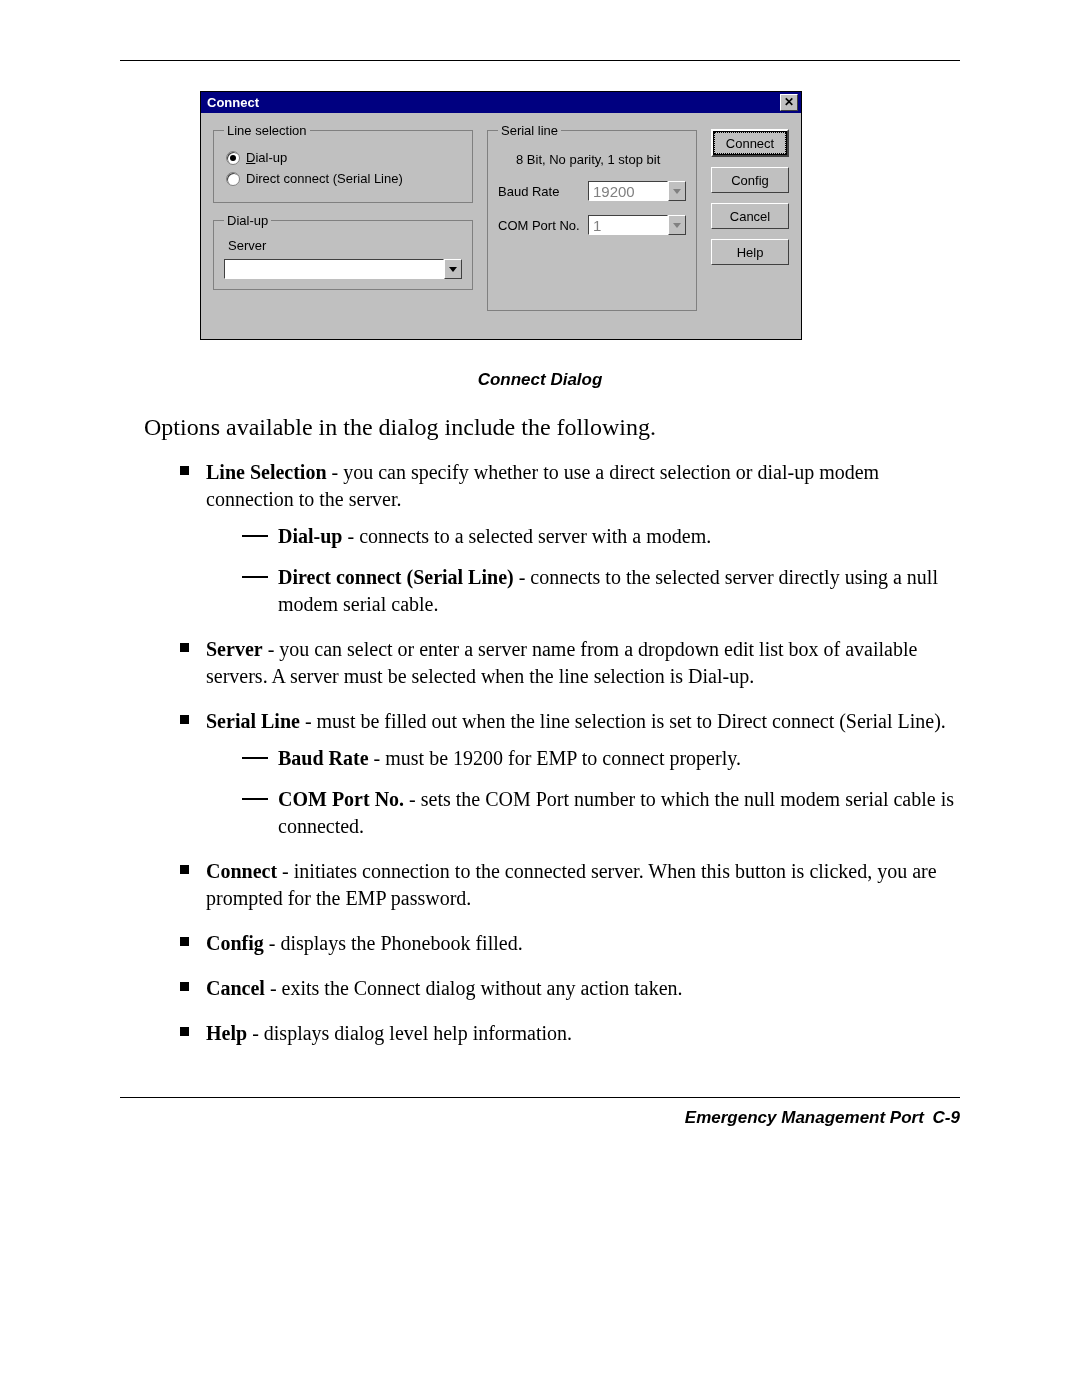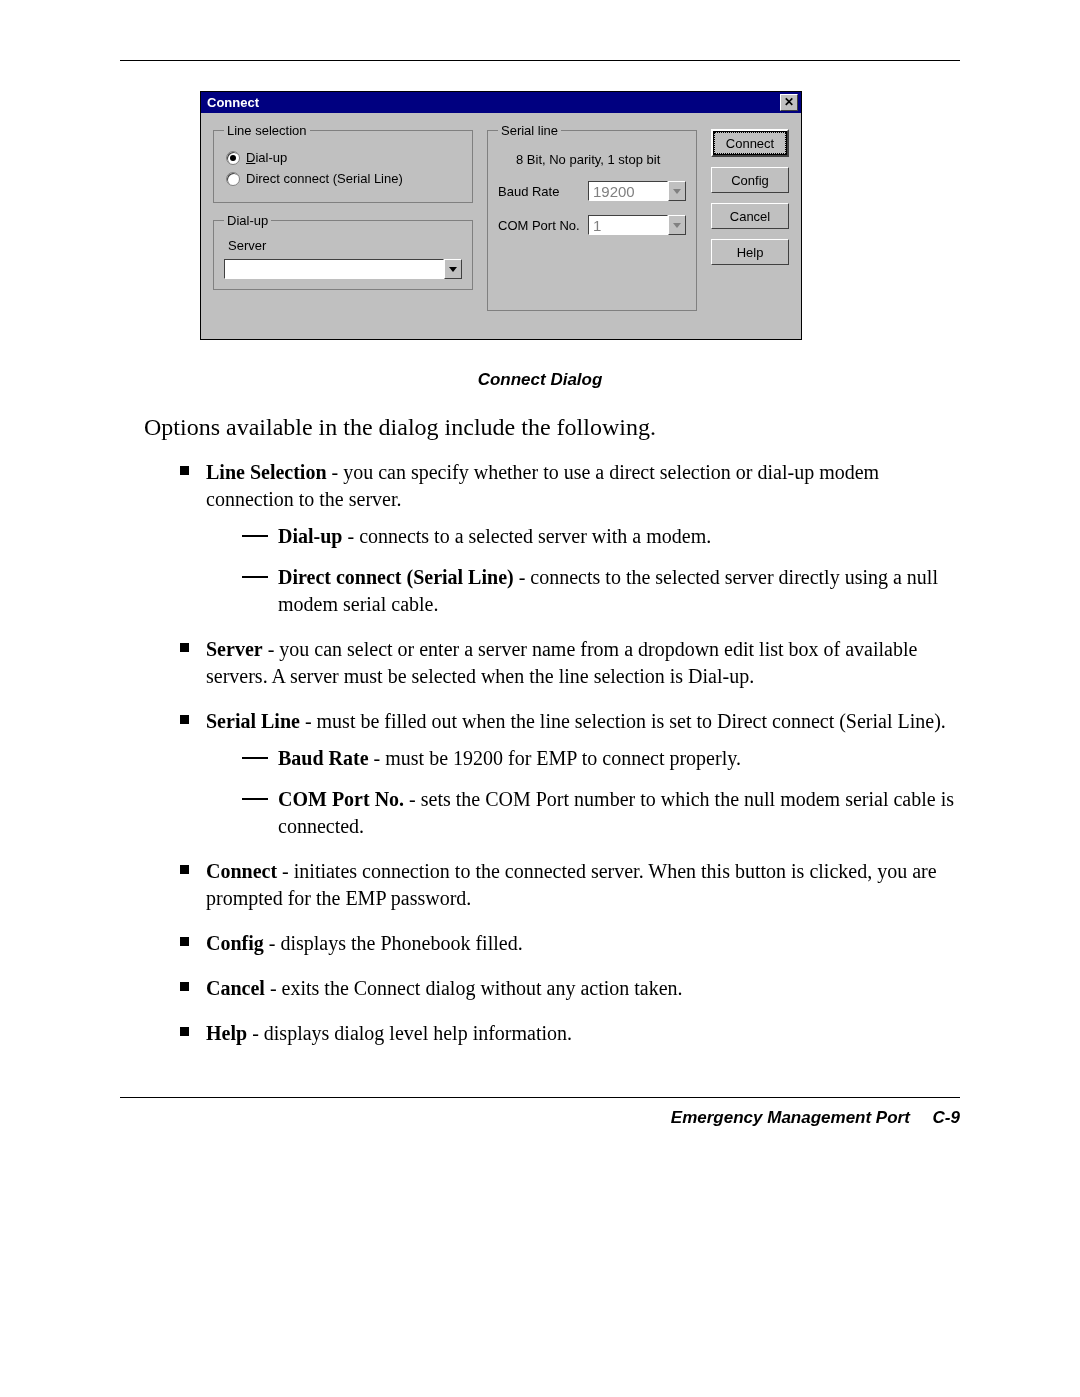--- a/index.html
+++ b/index.html
@@ -217,21 +217,21 @@
     margin-top:50px;
     padding-top:10px;
     text-align:right;
     font-family: Arial, Helvetica, sans-serif;
     font-size:17px;
     font-weight:bold;
     font-style:italic;
   }
   .footer-rule .pg {
     font-style: italic;
-    margin-left:18px;
+    margin-left:4px;
   }
 </style>
 </head>
 <body>
 
 <div class="page">
   <div class="top-rule"></div>
 
   <div class="dialog-box">
     <div class="titlebar">

